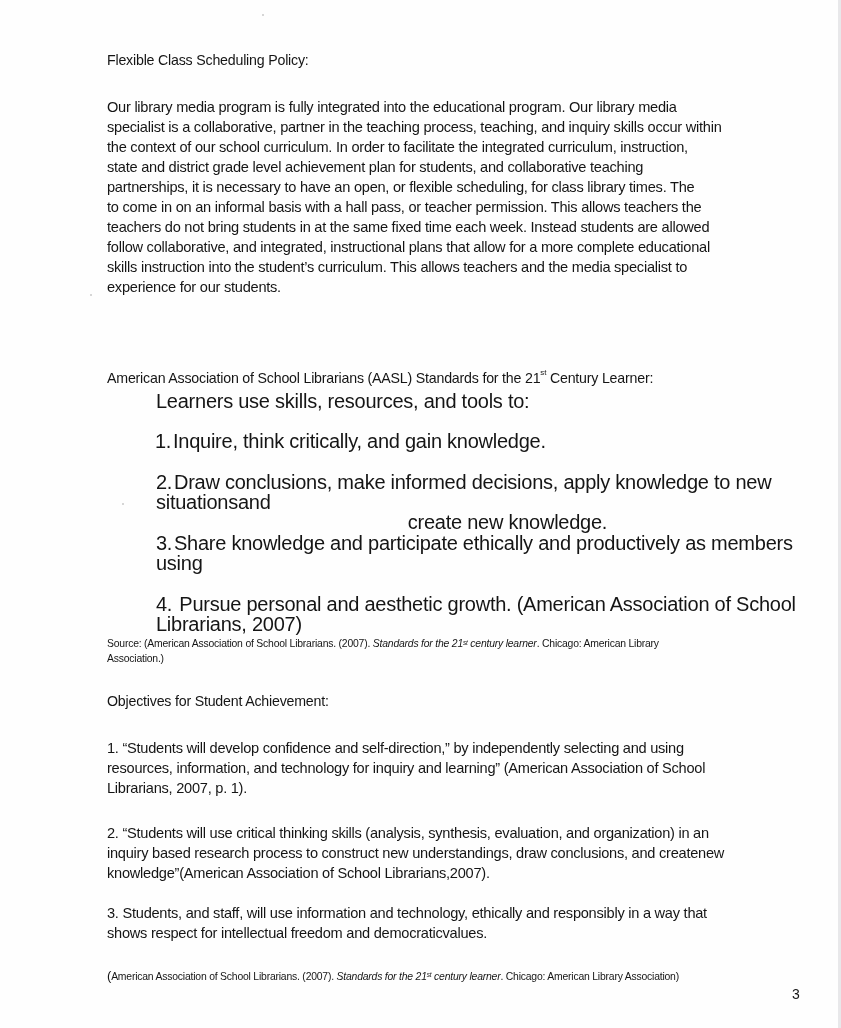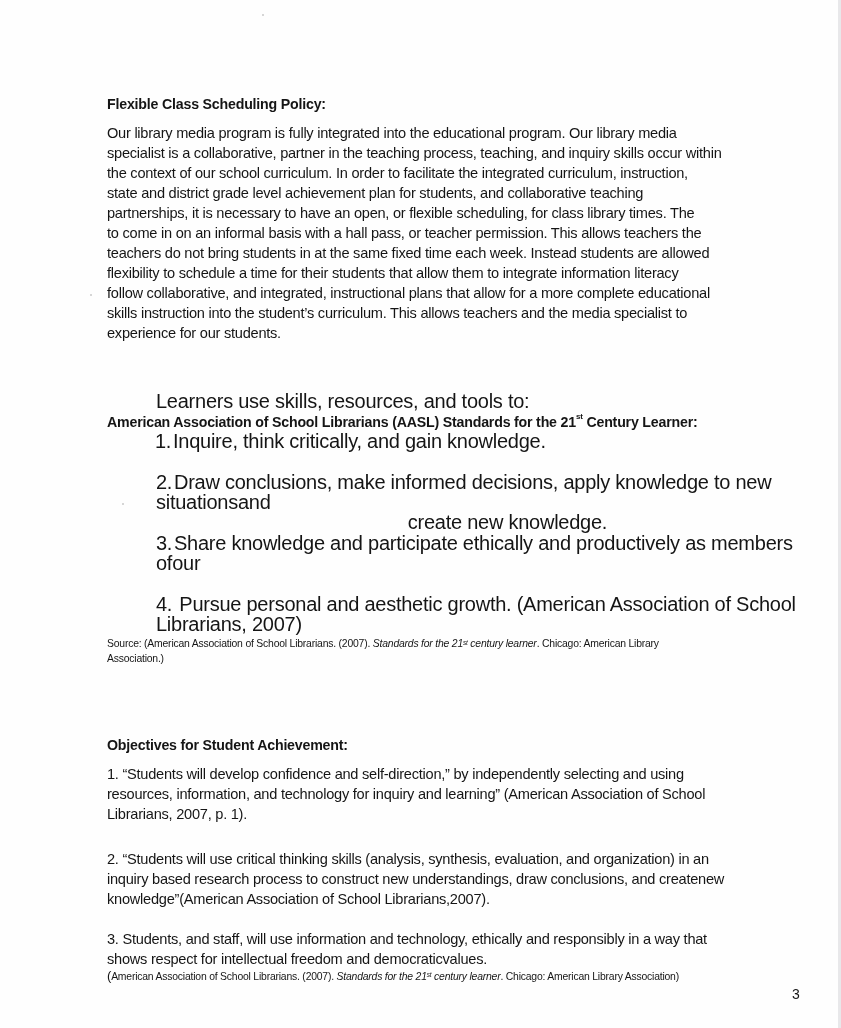--- a/index.html
+++ b/index.html
@@ -5,22 +5,22 @@
   html, body { margin:0; padding:0; }
   body {
     width:841px; height:1028px; overflow:hidden;
     background:#fefefe;
     font-family:"Liberation Sans", sans-serif;
     color:#151515;
     position:relative;
   }
   .page-edge { position:absolute; right:0; top:0; width:3px; height:1028px; background:#e8e8ea; }
   .abs { position:absolute; left:107px; }
-  .h { font-weight:bold; font-size:14.2px; letter-spacing:-0.2px;margin-top:44px; }
-  .p { font-size:14.6px; line-height:20px; letter-spacing:-0.25px; width:680px;margin-top:26px; }
+  .h { font-weight:normal; font-size:14.2px; letter-spacing:-0.2px; }
+  .p { font-size:14.6px; line-height:20px; letter-spacing:-0.25px; width:680px; }
   .li { font-size:20px; line-height:20px; letter-spacing:-0.25px; }
   .li .num { display:inline-block; width:18px; }
   .li .cont { padding-left:18px;text-align:center; }
   .small { font-size:10.4px; line-height:15px; letter-spacing:-0.2px; width:660px; }
   sup { font-size:8px; vertical-align:top; position:relative; top:-2px; }
   .small sup { font-size:6.5px; top:-1px; }
   i { font-style:italic; }
   .pgnum { position:absolute; left:792px; top:986px; font-size:14px; }
   .speck { position:absolute; width:2px; height:2px; background:#c9c9c9; border-radius:1px; }
 </style>
@@ -34,40 +34,39 @@
 
 <div class="abs h" style="top:52px">Flexible Class Scheduling Policy:</div>
 <div class="abs p" style="top:97px">
   <div>Our library media program is fully integrated into the educational program. Our library media</div>
   <div>specialist is a collaborative, partner in the teaching process, teaching, and inquiry skills occur within</div>
   <div>the context of our school curriculum. In order to facilitate the integrated curriculum, instruction,</div>
   <div>state and district grade level achievement plan for students, and collaborative teaching</div>
   <div>partnerships, it is necessary to have an open, or flexible scheduling, for class library times. The</div>
   <div>to come in on an informal basis with a hall pass, or teacher permission. This allows teachers the</div>
   <div>teachers do not bring students in at the same fixed time each week.  Instead students are allowed</div>
-  <div>flexibility to schedule a time for their students that allow them to integrate information literacy</div>
   <div>follow collaborative, and integrated, instructional plans that allow for a more complete educational</div>
   <div>skills instruction into the student’s curriculum. This allows teachers and the media specialist to</div>
   <div>experience for our students.</div>
 </div>
 
 <div class="abs h" style="top:370px">
   <span>American Association of School Librarians (AASL) Standards for the 21</span><sup>st</sup><span> Century Learner:</span>
 </div>
 <div class="abs li" style="left:156px;top:391px">Learners use skills, resources, and tools to:</div>
 
 <div class="abs li" style="left:155px;top:431px">
   <div><span class="num">1.</span><span>Inquire, think critically, and gain knowledge.</span></div>
 </div>
 <div class="abs li" style="left:156px;top:472px">
   <div><span class="num">2.</span><span>Draw conclusions, make informed decisions, apply knowledge to new situationsand</span></div>
   <div class="cont">create new knowledge.</div>
 </div>
 <div class="abs li" style="left:156px;top:533px">
-  <div><span class="num">3.</span><span>Share knowledge and participate ethically and productively as members ofour</span></div>
+  <div><span class="num">3.</span><span>Share knowledge and participate ethically and productively as members using</span></div>
 </div>
 <div class="abs li" style="left:156px;top:594px">
   <div><span class="num">4.</span><span> Pursue personal and aesthetic growth. (American Association of School Librarians, 2007)</span></div>
 </div>
 
 <div class="abs small" style="top:636px">
   <span>Source: (American Association of School Librarians. (2007). </span><i><span>Standards for the 21</span><sup>st</sup><span> century learner</span></i><span>. Chicago: American Library</span><br>
   <span>Association.)</span>
 </div>
 

